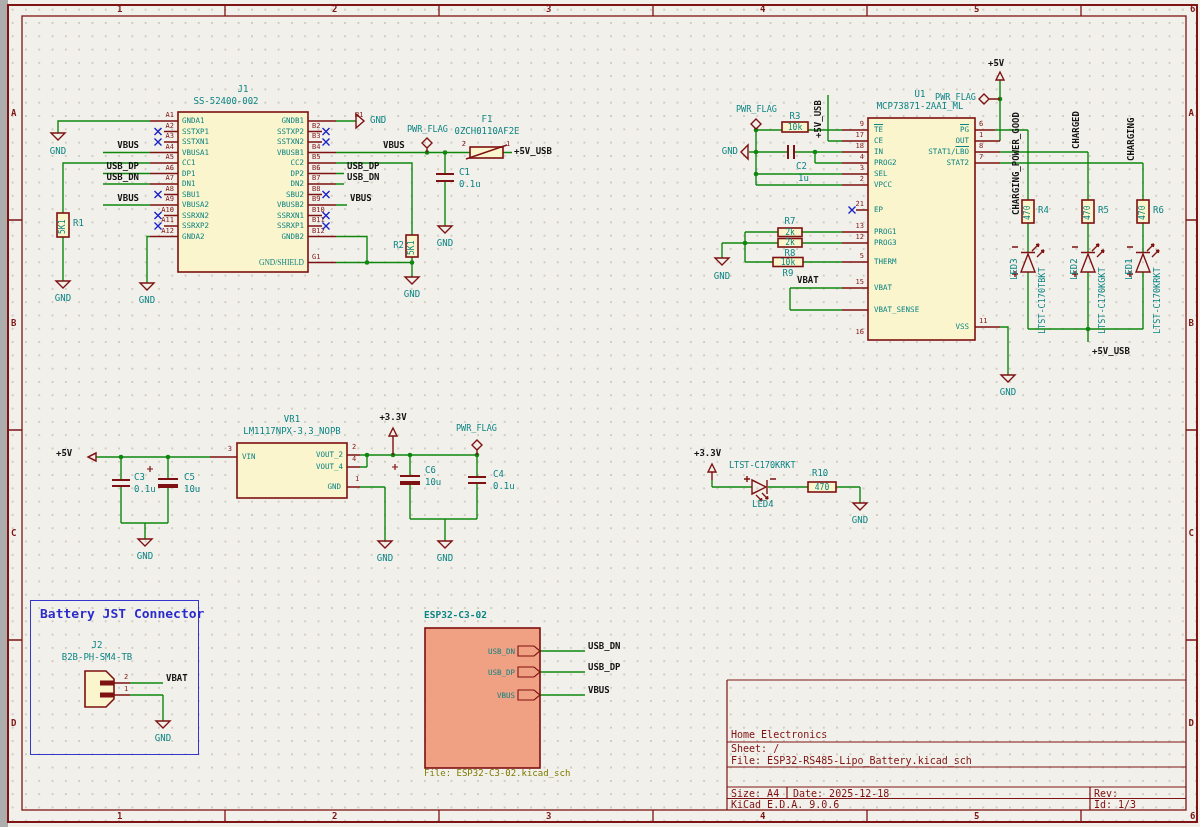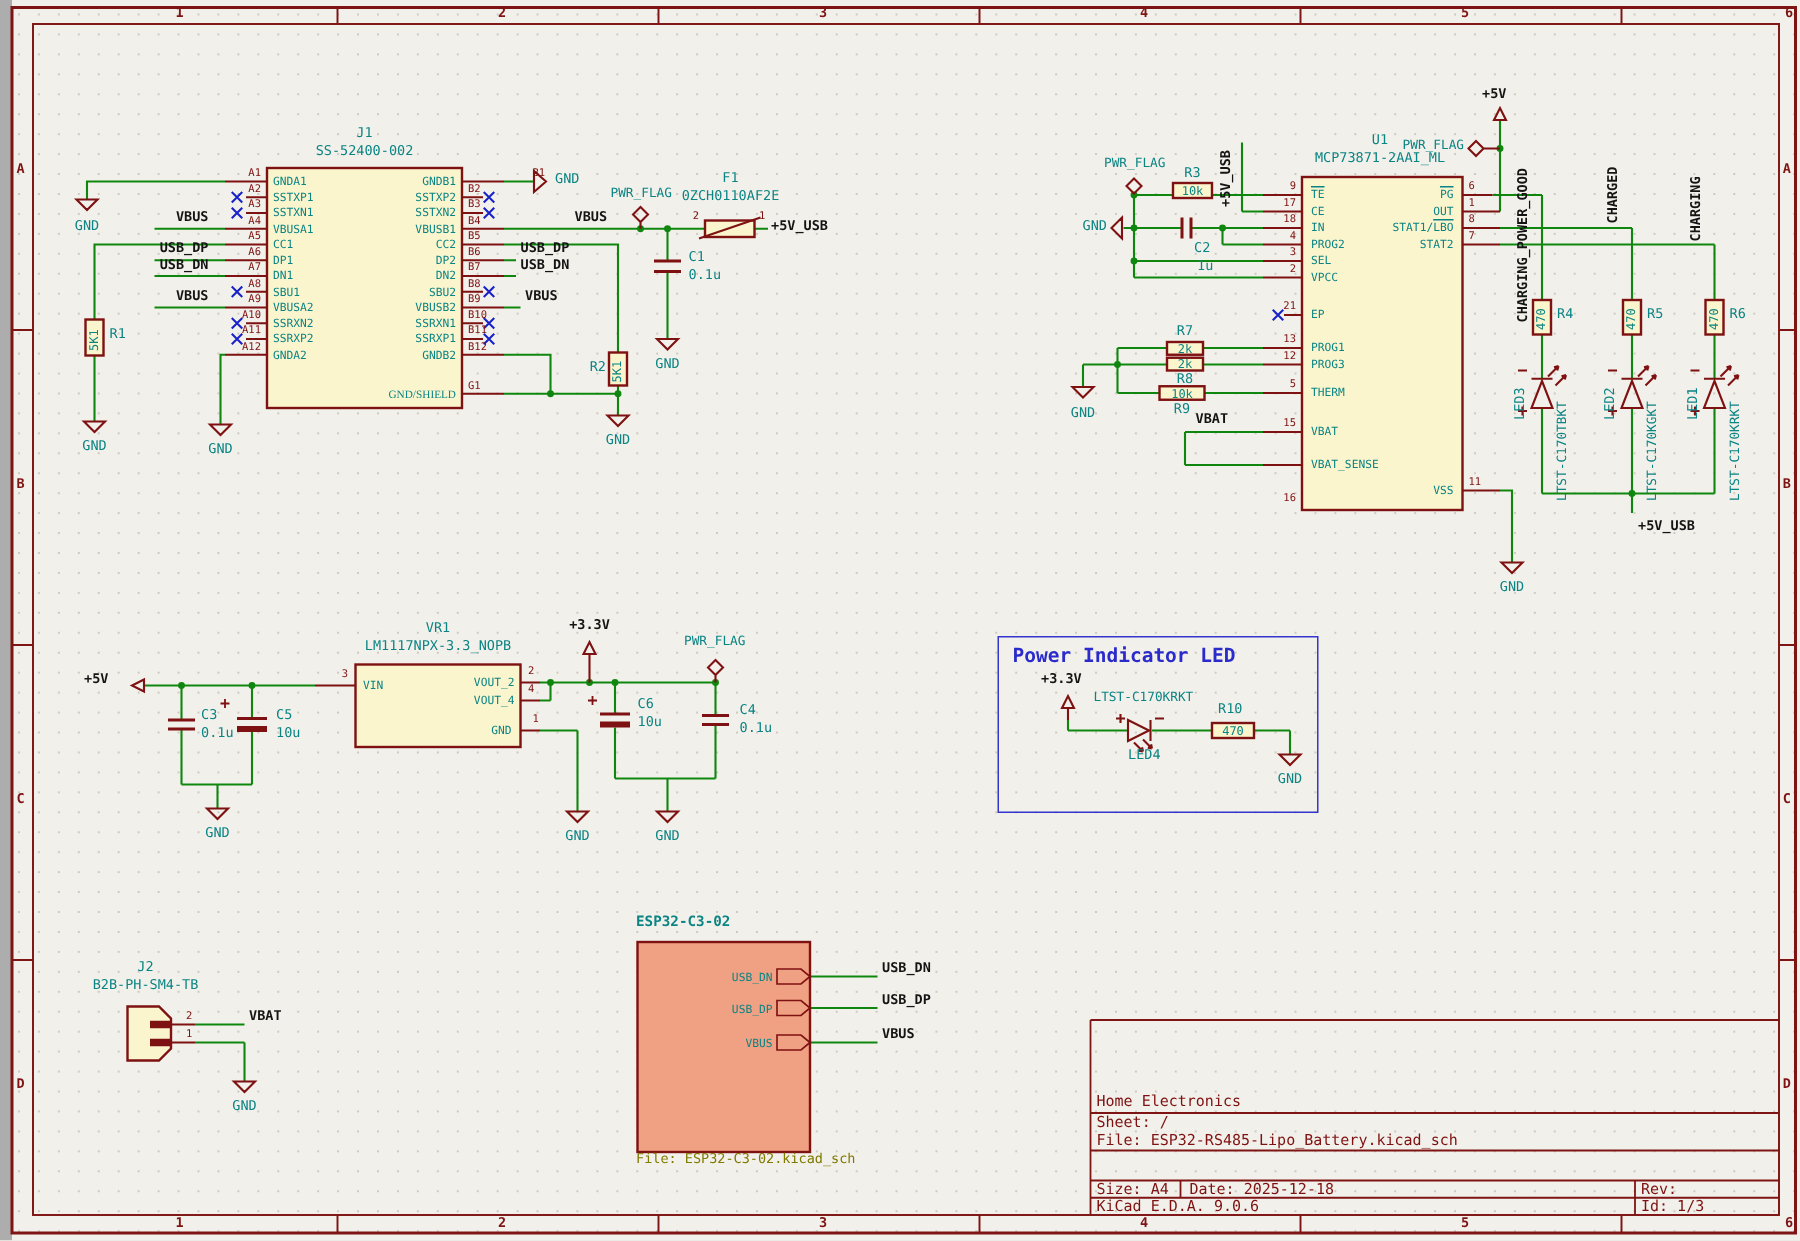--- a/index.html
+++ b/index.html
@@ -174,22 +174,22 @@
       M477,440L482,445L477,450L472,445Z M477,450V455"></path>
   </g>
 
   <g class="nc">
     <path d="M154.5,128L161.5,135 M154.5,135L161.5,128 M154.5,138.5L161.5,145.5 M154.5,145.5L161.5,138.5 M154.5,191L161.5,198 M154.5,198L161.5,191 M154.5,212L161.5,219 M154.5,219L161.5,212 M154.5,222.5L161.5,229.5 M154.5,229.5L161.5,222.5
       M322.5,128L329.5,135 M322.5,135L329.5,128 M322.5,138.5L329.5,145.5 M322.5,145.5L329.5,138.5 M322.5,191L329.5,198 M322.5,198L329.5,191 M322.5,212L329.5,219 M322.5,219L329.5,212 M322.5,222.5L329.5,229.5 M322.5,229.5L329.5,222.5
       M848.5,206.5L855.5,213.5 M848.5,213.5L855.5,206.5"></path>
   </g>
 </svg>
 
-<div class="secbox" style="left:665px;top:424px;width:212px;height:116px">
-  <span class="sec-title">Power Indicator LED</span>
+<div class="secbox" style="left:30px;top:600px;width:167px;height:153px">
+  <span class="sec-title">Battery JST Connector</span>
 </div>
 
 <span class="s tb" style="left:731px;top:730px">Home Electronics</span>
 <span class="s tb" style="left:731px;top:744px">Sheet: /</span>
 <span class="s tb" style="left:731px;top:755.5px">File: ESP32-RS485-Lipo_Battery.kicad_sch</span>
 <span class="s tb" style="left:731px;top:788.5px">Size: A4</span>
 <span class="s tb" style="left:793px;top:788.5px">Date: 2025-12-18</span>
 <span class="s tb" style="left:1094px;top:788.5px">Rev:</span>
 <span class="s tb" style="left:731px;top:799.5px">KiCad E.D.A. 9.0.6</span>
 <span class="s tb" style="left:1094px;top:799.5px">Id: 1/3</span>
@@ -293,21 +293,21 @@
     <span class="s fl" style="left: 1190px; top: 812px;">6</span>
     <span class="s fl" style="left: 11px; top: 109px;">A</span>
     <span class="s fl" style="left: 1188.5px; top: 109px;">A</span>
     <span class="s fl" style="left: 11px; top: 319px;">B</span>
     <span class="s fl" style="left: 1188.5px; top: 319px;">B</span>
     <span class="s fl" style="left: 11px; top: 529px;">C</span>
     <span class="s fl" style="left: 1188.5px; top: 529px;">C</span>
     <span class="s fl" style="left: 11px; top: 719px;">D</span>
     <span class="s fl" style="left: 1188.5px; top: 719px;">D</span>
     <span class="s tl tc" style="left: 243px; top: 85px;">J1</span>
-    <span class="s tl tc" style="left: 243px; top: 97px; text-align: center;">SS-52400-002</span>
+    <span class="s tl tc" style="left: 226px; top: 97px; text-align: center;">SS-52400-002</span>
     <span class="s tl" style="left: 73px; top: 219px;">R1</span>
     <span class="s vt tlv" style="left: 59px; top: 234px;">5K1</span>
     <span class="s tl tr" style="left: 404px; top: 241px;">R2</span>
     <span class="s vt tlv" style="left: 408px; top: 255px;">5K1</span>
     <span class="s tl" style="left: 459px; top: 168px;">C1</span>
     <span class="s tl" style="left: 459px; top: 180px;">0.1u</span>
     <span class="s tl tc" style="left: 487px; top: 115px;">F1</span>
     <span class="s tl tc" style="left: 487px; top: 127px;">0ZCH0110AF2E</span>
     <span class="s pm tr" style="left: 466px; top: 141px;">2</span>
     <span class="s pm" style="left: 506px; top: 141px;">1</span>

